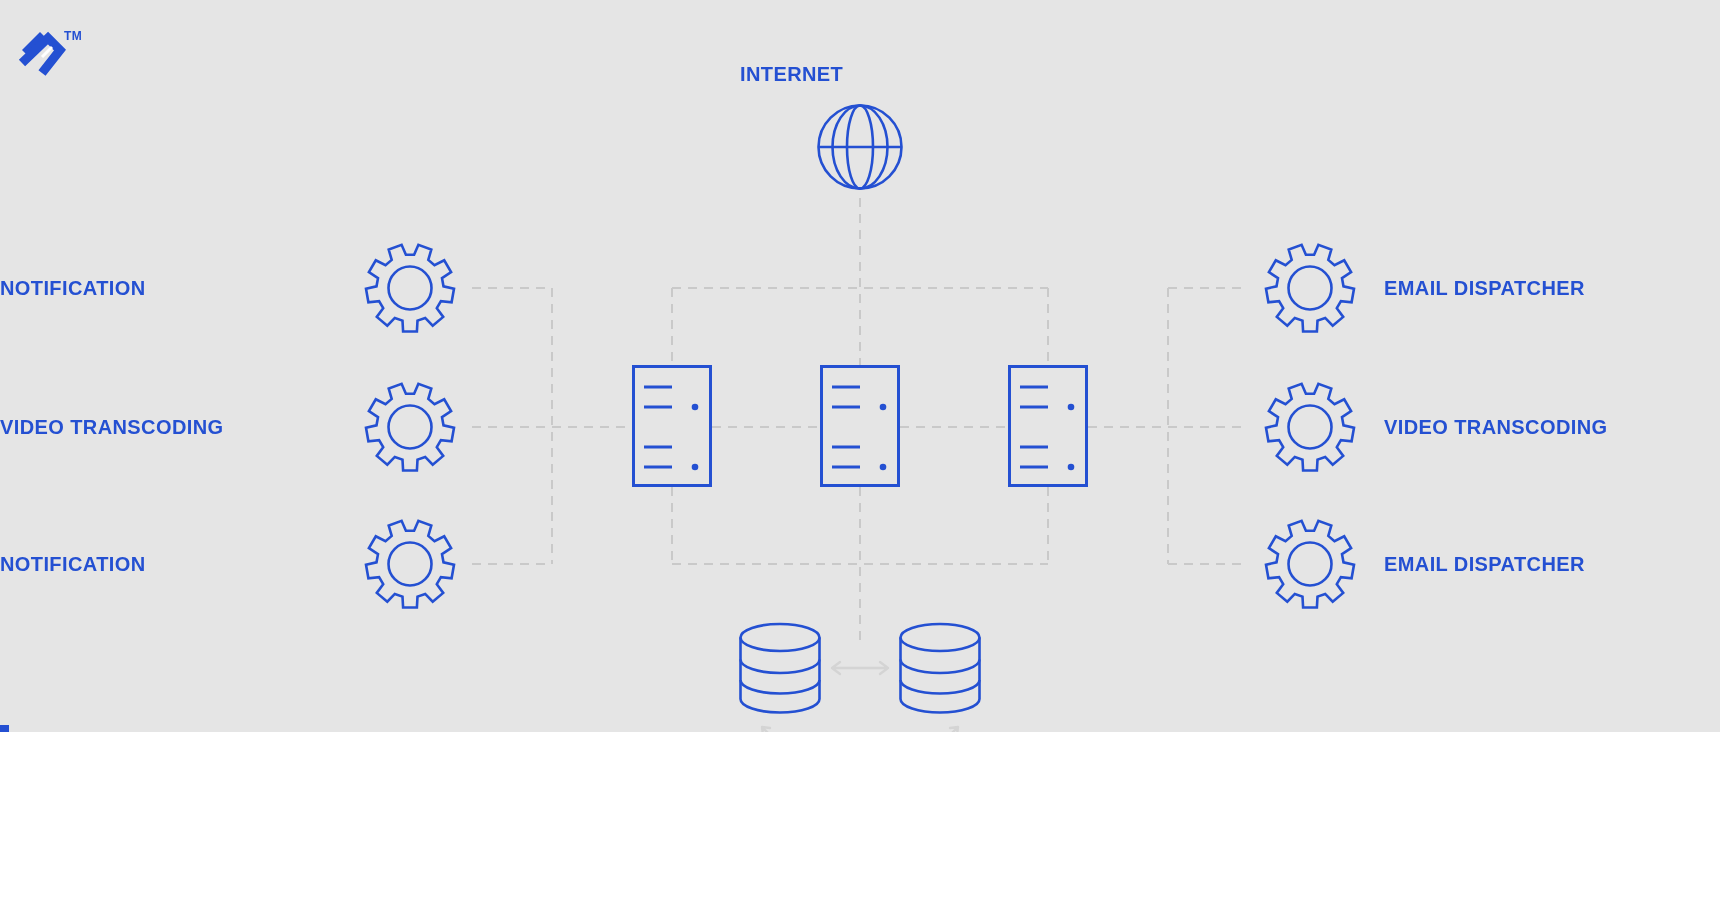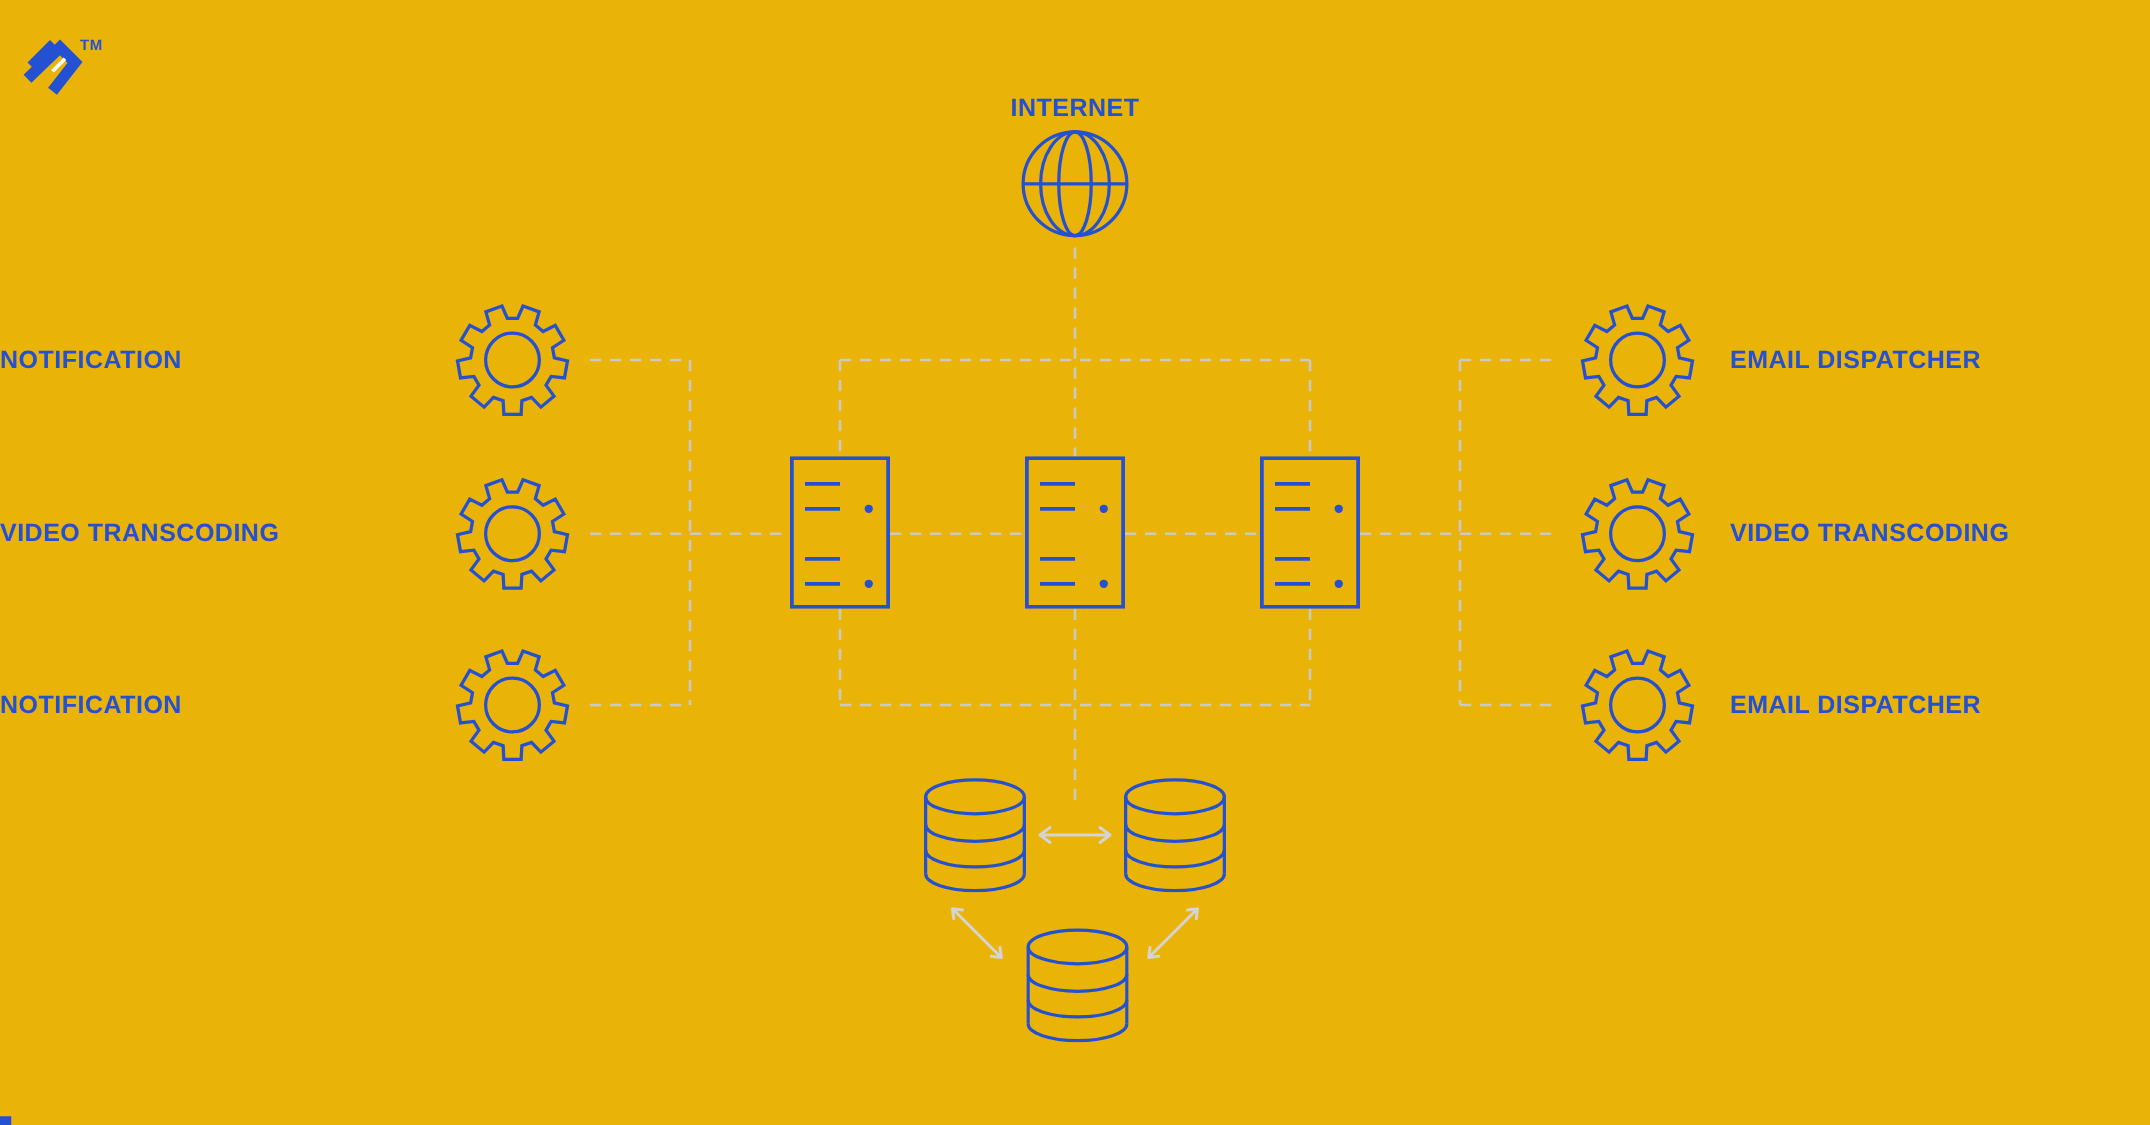--- a/index.html
+++ b/index.html
@@ -1,27 +1,27 @@
 <!DOCTYPE html>
 <html><head>
 <meta charset="utf-8">
 <style>
   html,body{margin:0;padding:0;background:#fff;}
   .screen{
-    position:relative;width:1720px;height:900px;background:#eab308;overflow:hidden;
+    position:relative;width:1720px;height:732px;background:#e5e5e5;overflow:hidden;
     font-family:"Liberation Sans",sans-serif;
     --blue:#2450D2;--dash:#C9C9C9;--arrow:#D4D4D4;
   }
   .abs{position:absolute;}
   .label{
     color:var(--blue);font-size:20px;font-weight:700;letter-spacing:.4px;
     line-height:24px;white-space:nowrap;
   }
   .label.right-align{text-align:left;}
-  .label.center{text-align:center;margin-top:13px;}
+  .label.center{}
   svg{display:block;overflow:visible;}
   .stroke-blue{stroke:var(--blue);fill:none;}
   .tm{color:var(--blue);font-size:12px;font-weight:700;letter-spacing:.5px;}
   .corner-artifact{background:var(--blue);}
 </style>
 </head>
 <body>
 
 <div class="screen">
 

